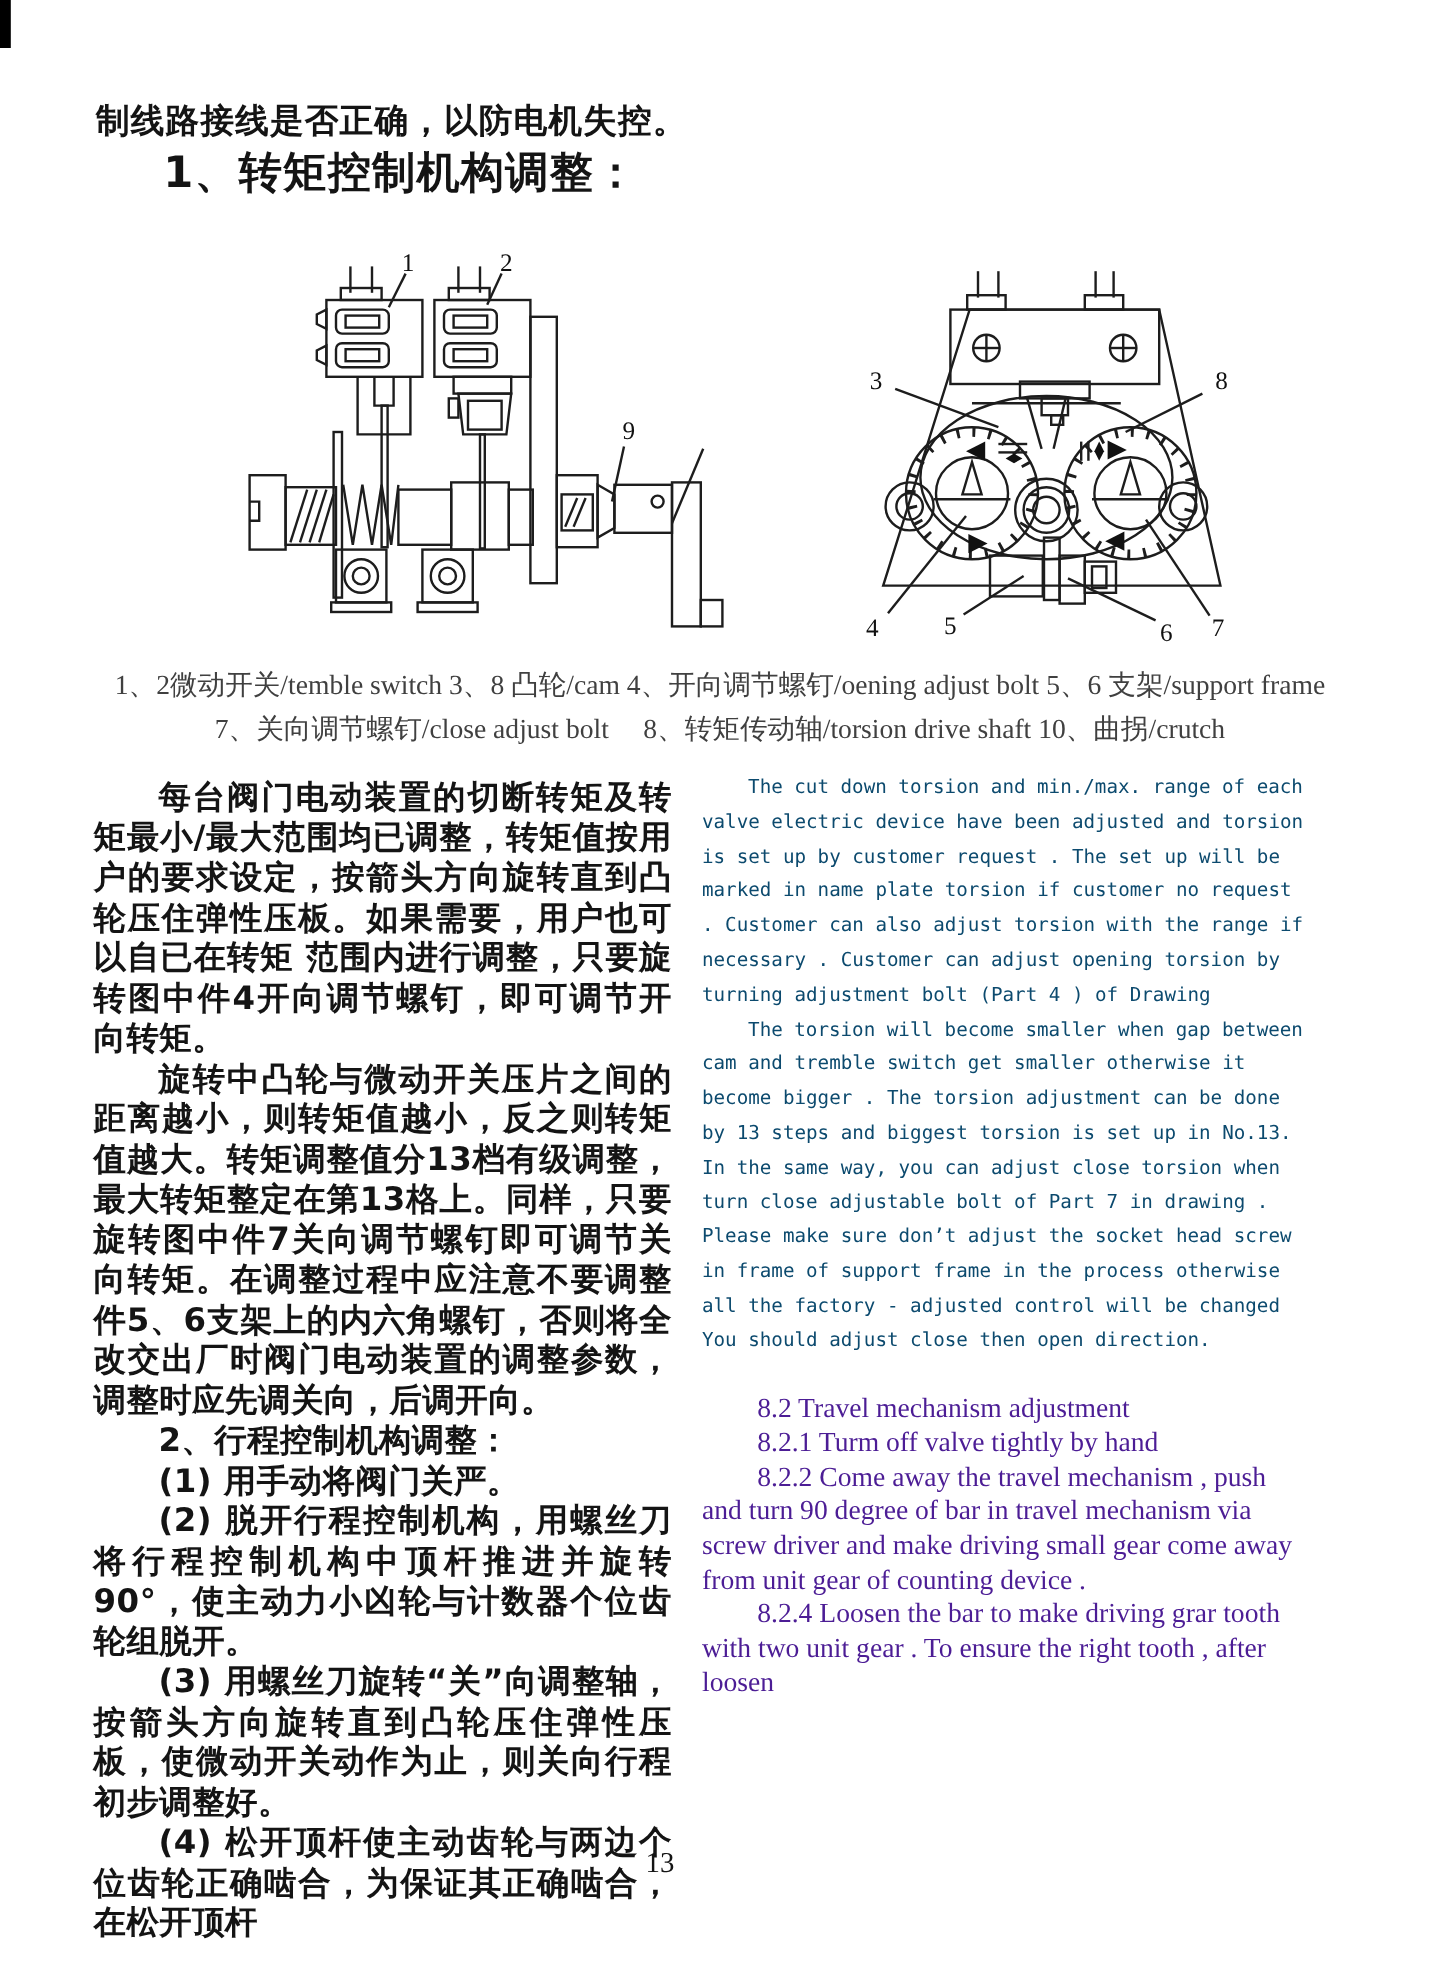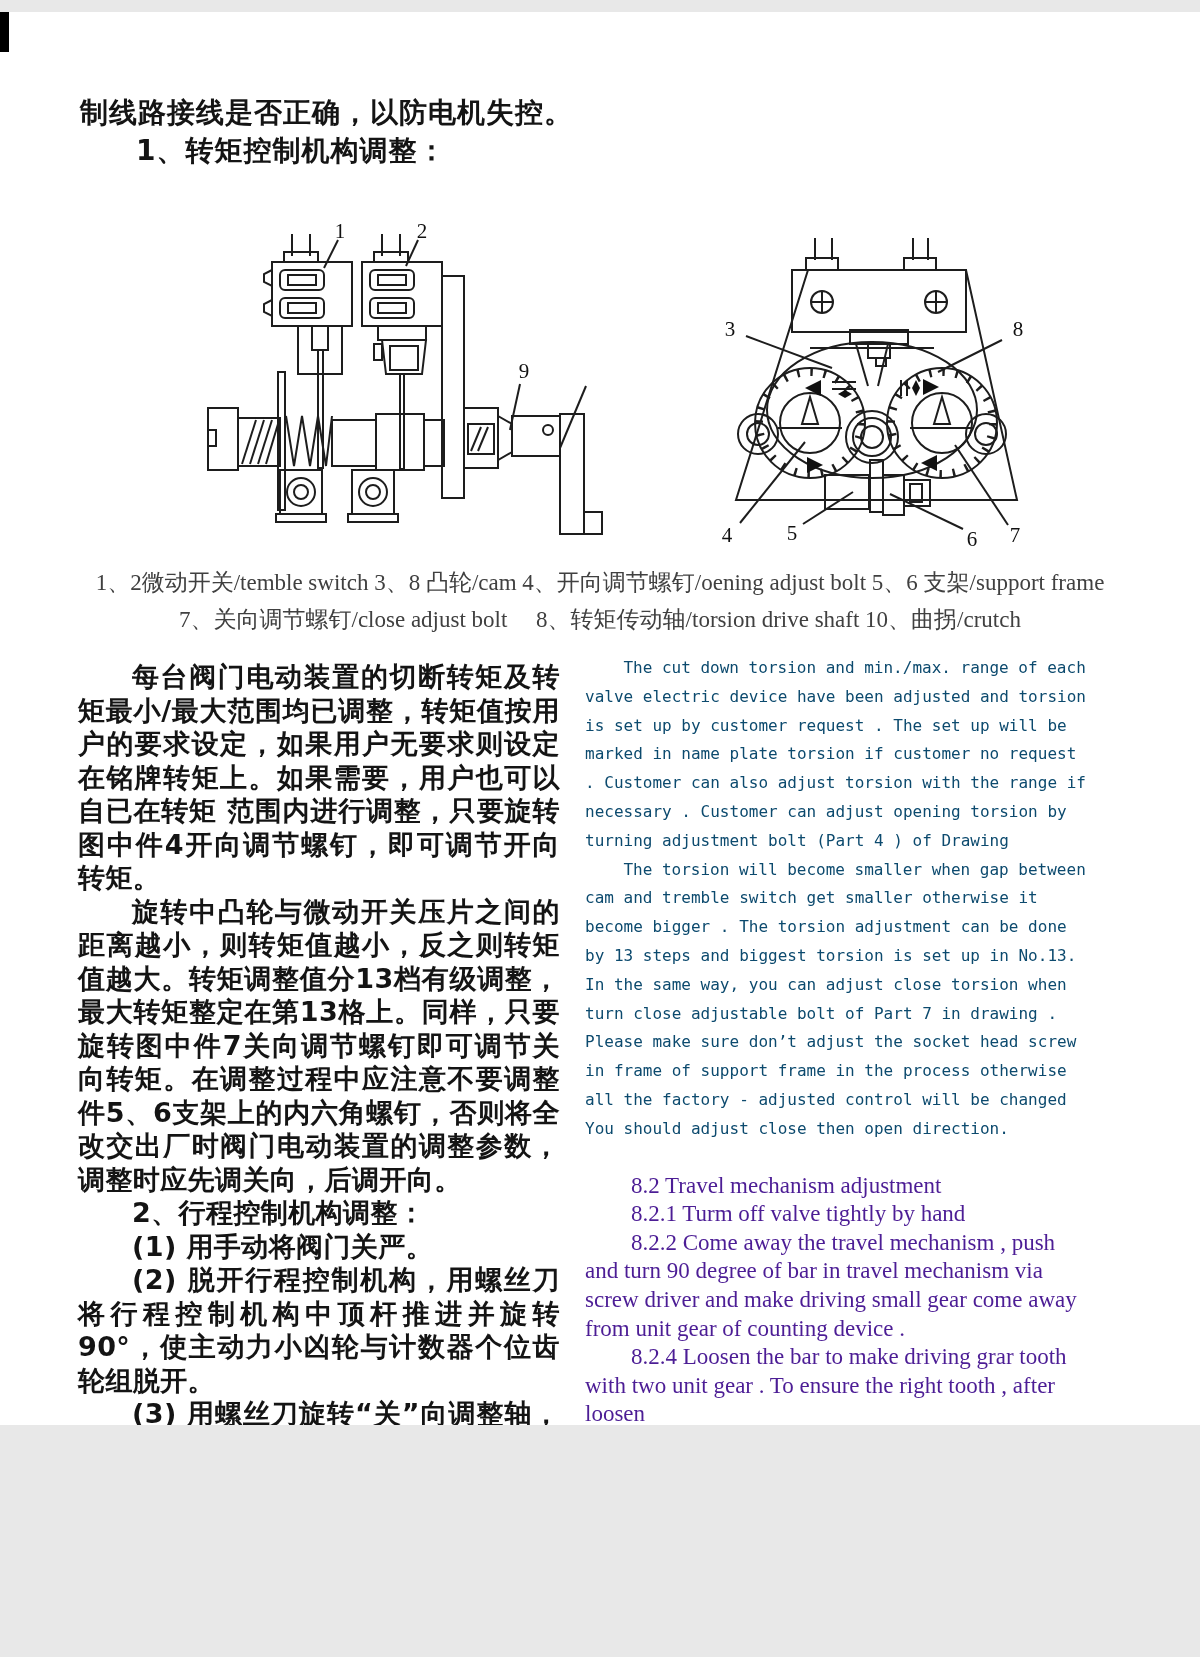--- a/index.html
+++ b/index.html
@@ -1,24 +1,24 @@
 <!DOCTYPE html>
 <html><head>
 <meta charset="utf-8">
 <style>
   html,body{margin:0;padding:0;background:#e8e8e8;}
   .page{
-    position:relative;width:1200px;height:1413px;margin:12px auto;
+    position:relative;width:1200px;height:1657px;margin:0 auto;
     background:#ffffff;color:#141414;overflow:hidden;
     font-family:"Liberation Sans",sans-serif;
   }
   .edge-artifact{position:absolute;background:#000;}
   .cn{font-family:"DejaVu Sans",sans-serif;font-weight:600;}
   .intro{position:absolute;left:80px;top:82px;font-size:28px;letter-spacing:1px;}
-  .heading{position:absolute;left:136px;top:120px;font-size:28px;letter-spacing:1px;}
+  .heading{position:absolute;left:136px;top:120px;font-size:36px;letter-spacing:1px;}
   .fig{position:absolute;}
   .fig svg{display:block;}
   .caption{
     position:absolute;left:50px;top:552px;width:1100px;text-align:center;
     font-family:"Liberation Serif",serif;font-size:23px;line-height:37px;color:#404040;
   }
   .col-left{
     position:absolute;left:78px;top:648px;width:482px;
     font-size:27px;line-height:33.5px;letter-spacing:0.4px;text-align:justify;
   }
@@ -231,21 +231,21 @@
       <text x="345" y="322" text-anchor="middle">7</text>
     </svg>
   </div>
 
   <div class="caption">
     <div>1、2微动开关/temble switch 3、8 凸轮/cam 4、开向调节螺钉/oening adjust bolt  5、6 支架/support frame</div>
     <div>7、关向调节螺钉/close adjust bolt　 8、转矩传动轴/torsion drive shaft  10、曲拐/crutch</div>
   </div>
 
   <div class="col-left cn">
-    <p>每台阀门电动装置的切断转矩及转矩最小/最大范围均已调整，转矩值按用户的要求设定，如果用户无要求则设定在铭牌转矩上。如果需要，用户也可以自已在转矩 范围内进行调整，只要旋转图中件4开向调节螺钉，即可调节开向转矩。</p>
+    <p>每台阀门电动装置的切断转矩及转矩最小/最大范围均已调整，转矩值按用户的要求设定，按箭头方向旋转直到凸轮压住弹性压板。如果需要，用户也可以自已在转矩 范围内进行调整，只要旋转图中件4开向调节螺钉，即可调节开向转矩。</p>
     <p>旋转中凸轮与微动开关压片之间的距离越小，则转矩值越小，反之则转矩值越大。转矩调整值分13档有级调整，最大转矩整定在第13格上。同样，只要旋转图中件7关向调节螺钉即可调节关向转矩。在调整过程中应注意不要调整件5、6支架上的内六角螺钉，否则将全改交出厂时阀门电动装置的调整参数，调整时应先调关向，后调开向。</p>
     <p>2、行程控制机构调整：</p>
     <p>(1) 用手动将阀门关严。</p>
     <p>(2) 脱开行程控制机构，用螺丝刀将行程控制机构中顶杆推进并旋转90°，使主动力小凶轮与计数器个位齿轮组脱开。</p>
     <p>(3) 用螺丝刀旋转“关”向调整轴，按箭头方向旋转直到凸轮压住弹性压板，使微动开关动作为止，则关向行程初步调整好。</p>
     <p>(4) 松开顶杆使主动齿轮与两边个位齿轮正确啮合，为保证其正确啮合，在松开顶杆</p>
   </div>
 
   <div class="col-right">
     <div class="mono">

